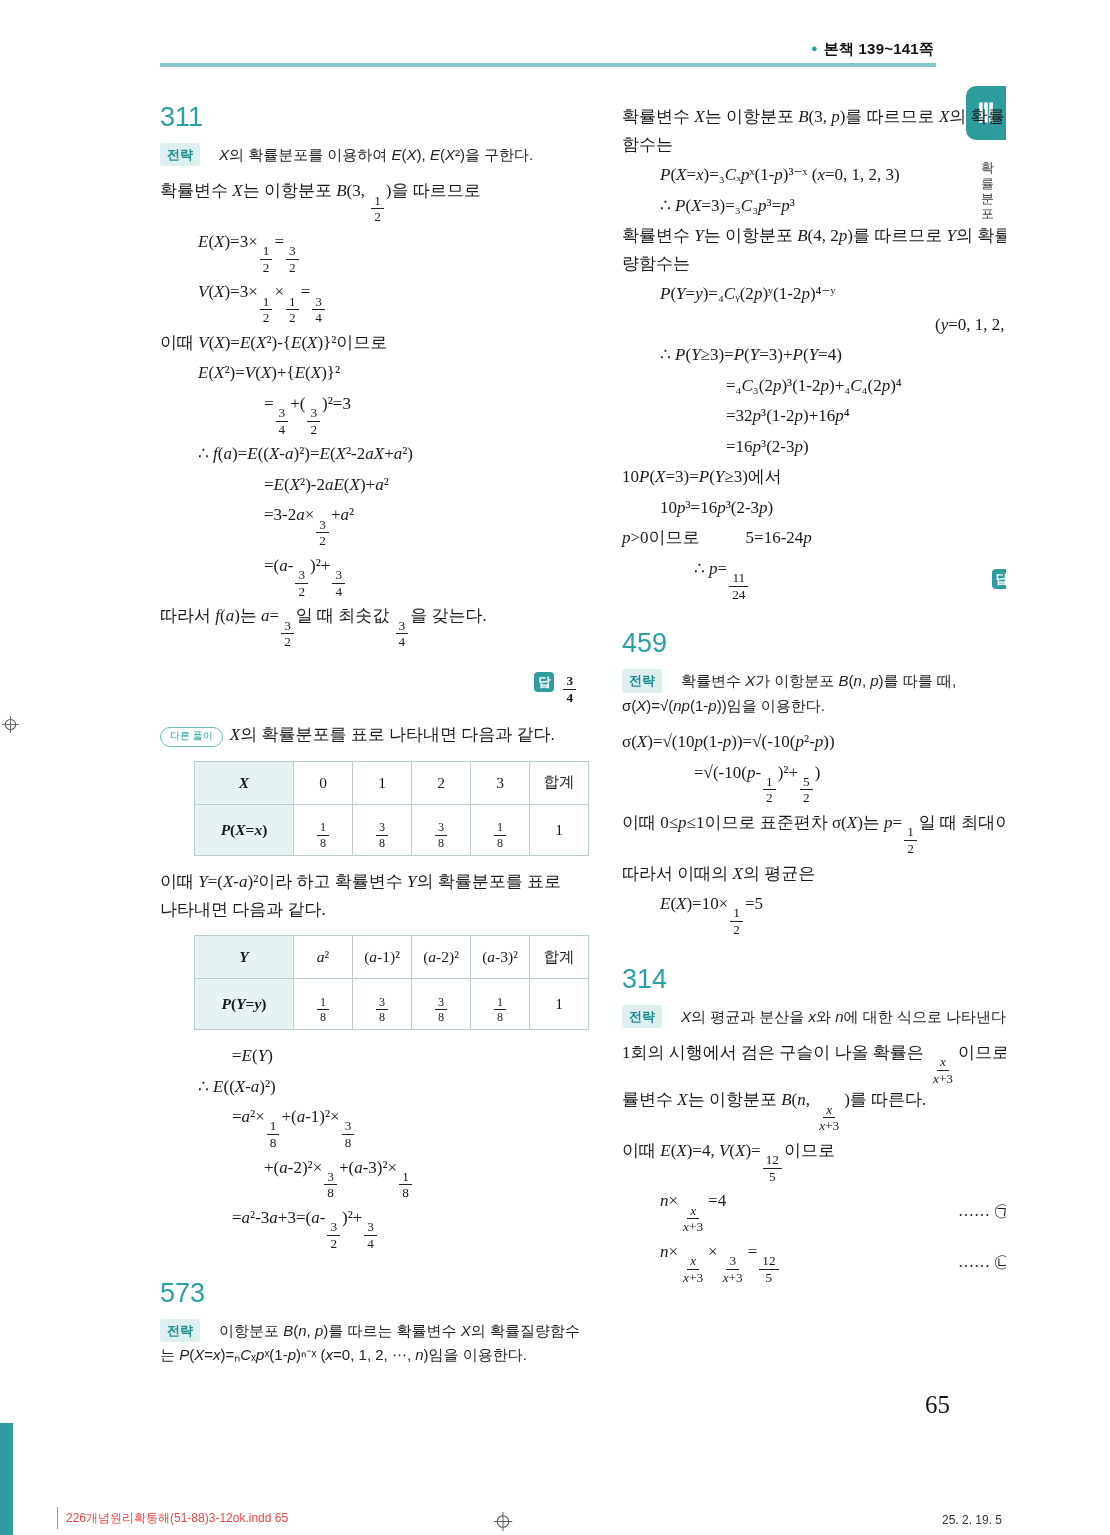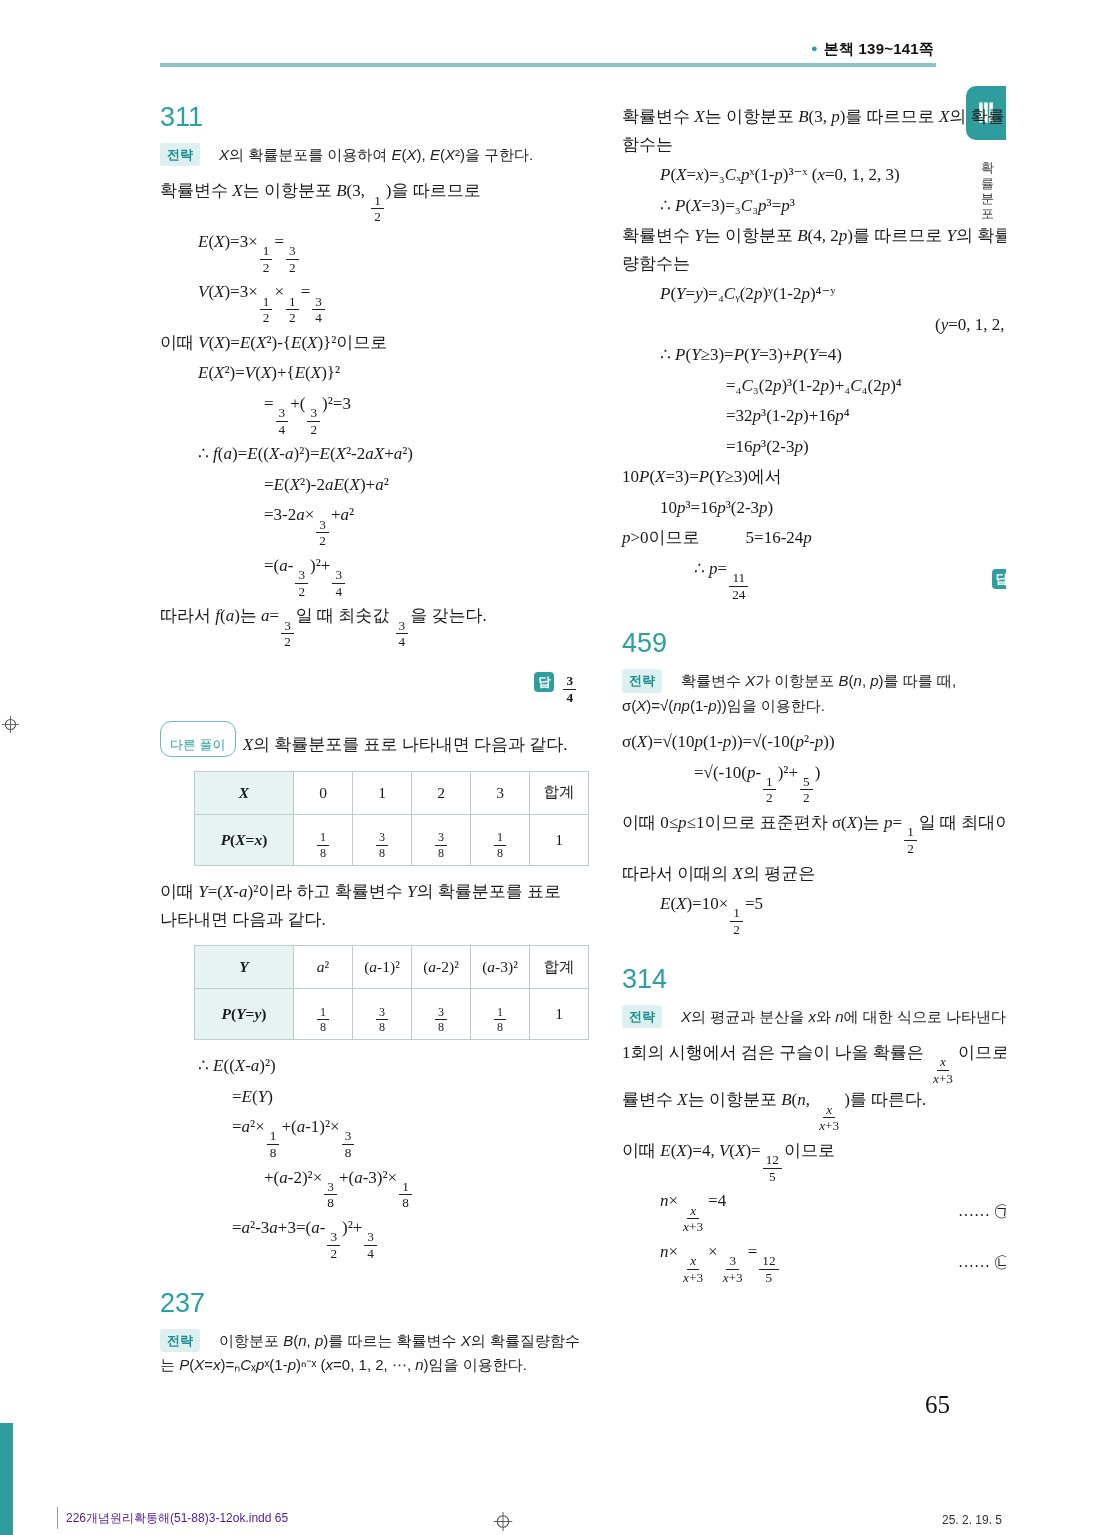--- a/index.html
+++ b/index.html
@@ -20,22 +20,22 @@
   
   .columns{position:absolute;left:160px;top:100px;width:882px;display:flex;gap:42px;align-items:flex-start}
   .col{width:420px}
 
   .pno{color:#2aa1a1;font-size:27px;font-weight:400;margin:26px 0 10px;font-family:"Liberation Sans",sans-serif}
   .col > .pno:first-child{margin-top:2px}
 
   .strat{font-size:15px;line-height:1.62;color:#222;margin:2px 0 10px;font-family:"Liberation Sans",sans-serif}
   .tag{display:inline-block;background:#ddefef;color:#1f8f8f;font-size:13px;font-weight:700;
     padding:1px 7px;border-radius:3px;margin-right:19px;vertical-align:1px}
-  .alt-tag{display:inline-block;border:1px solid #6cbcbc;color:#2a9e9e;font-size:13px;background:#fff;
-    padding:12px 9px 1px;border-radius:11px;margin-right:7px;font-family:"Liberation Sans",sans-serif;vertical-align:1px}
+  .alt-tag{display:inline-block;border:1px solid #6cbcbc;color:#2a9e9e;font-size:10px;background:#fff;
+    padding:0 9px 1px;border-radius:11px;margin-right:7px;font-family:"Liberation Sans",sans-serif;vertical-align:1px}
 
   .ln{font-family:"Liberation Serif","DejaVu Serif",serif;font-size:17px;line-height:1.62;margin:3px 0;color:#1a1a1a}
   .ln i{font-style:italic}
   .i1{padding-left:38px}
   .i2{padding-left:72px}
   .i3{padding-left:104px}
   .rgt{text-align:right;padding-right:2px}
 
   .frac{display:inline-flex;flex-direction:column;align-items:center;vertical-align:-0.62em;
     margin:0 2px;font-size:0.78em;line-height:1.18}
@@ -52,21 +52,21 @@
   .gap{display:inline-block;width:46px}
 
   table.dist{border-collapse:collapse;margin:12px 0 12px 34px;font-size:15.5px;
     font-family:"Liberation Serif","DejaVu Serif",serif;
     border-top:1.6px solid #6f9494;border-bottom:1.6px solid #6f9494}
   .dist td{border:1px solid #bccdcd;text-align:center;padding:5px 8px;min-width:42px;height:32px;color:#1a1a1a}
   .dist td.hd{background:#e7f2f2;font-weight:700;min-width:82px}
 
   .pagenum{position:absolute;right:56px;bottom:116px;font-family:"Liberation Serif",serif;font-size:25px;color:#111}
 
-  .f-left{position:absolute;left:66px;bottom:8px;font-size:12px;color:#4c1d95}
+  .f-left{position:absolute;left:66px;bottom:8px;font-size:12px;color:#ef4444}
   .f-right{position:absolute;right:4px;bottom:8px;font-size:12px;color:#333}
   .f-bar{position:absolute;left:57px;bottom:6px;width:1px;height:22px;background:#999}
   .corner-bar{position:absolute;left:0;bottom:0;width:13px;height:112px;background:#2f9d9d}
   .reg{position:absolute}
   .reg-left{left:2px;top:716px}
   .reg-bottom{left:50%;bottom:4px;transform:translateX(-50%)}
 </style>
 </head>
 <body>
 
@@ -205,22 +205,22 @@
                   <span class="fd">8</span>
                 </span></td>
           <td><span class="frac">
                   <span class="fn">1</span>
                   <span class="fd">8</span>
                 </span></td>
           <td>1</td>
         </tr>
       </tbody>
         </table>
+      <div class="ln i2">=<i>E</i>(<i>Y</i>)</div>
       <div class="ln i1">∴ <i>E</i>((<i>X</i>-<i>a</i>)²)</div>
-      <div class="ln i2">=<i>E</i>(<i>Y</i>)</div>
       <div class="ln i2">=<i>a</i>²×<span class="frac">
             <span class="fn">1</span>
             <span class="fd">8</span>
           </span>+(<i>a</i>-1)²×<span class="frac">
             <span class="fn">3</span>
             <span class="fd">8</span>
           </span></div>
       <div class="ln i3">+(<i>a</i>-2)²×<span class="frac">
             <span class="fn">3</span>
             <span class="fd">8</span>
@@ -229,21 +229,21 @@
             <span class="fd">8</span>
           </span></div>
       <div class="ln i2">=<i>a</i>²-3<i>a</i>+3=(<i>a</i>-<span class="frac">
             <span class="fn">3</span>
             <span class="fd">2</span>
           </span>)²+<span class="frac">
             <span class="fn">3</span>
             <span class="fd">4</span>
           </span></div>
 
-      <div class="pno">237</div>
+      <div class="pno">573</div>
       <div class="strat">
         <span class="tag">전략</span><span>이항분포 <i>B</i>(<i>n</i>, <i>p</i>)를 따르는 확률변수 <i>X</i>의 확률질량함수는 <i>P</i>(<i>X</i>=<i>x</i>)=ₙ<i>C</i>ₓ<i>p</i>ˣ(1-<i>p</i>)ⁿ⁻ˣ (<i>x</i>=0, 1, 2, ⋯, <i>n</i>)임을 이용한다.</span>
       </div>
     </div>
 
     <div class="col">
       <div class="ln">확률변수 <i>X</i>는 이항분포 <i>B</i>(3, <i>p</i>)를 따르므로 <i>X</i>의 확률질량함수는</div>
       <div class="ln i1"><i>P</i>(<i>X</i>=<i>x</i>)=₃<i>C</i>ₓ<i>p</i>ˣ(1-<i>p</i>)³⁻ˣ (<i>x</i>=0, 1, 2, 3)</div>
       <div class="ln i1">∴ <i>P</i>(<i>X</i>=3)=₃<i>C</i>₃<i>p</i>³=<i>p</i>³</div>
       <div class="ln">확률변수 <i>Y</i>는 이항분포 <i>B</i>(4, 2<i>p</i>)를 따르므로 <i>Y</i>의 확률질량함수는</div>

